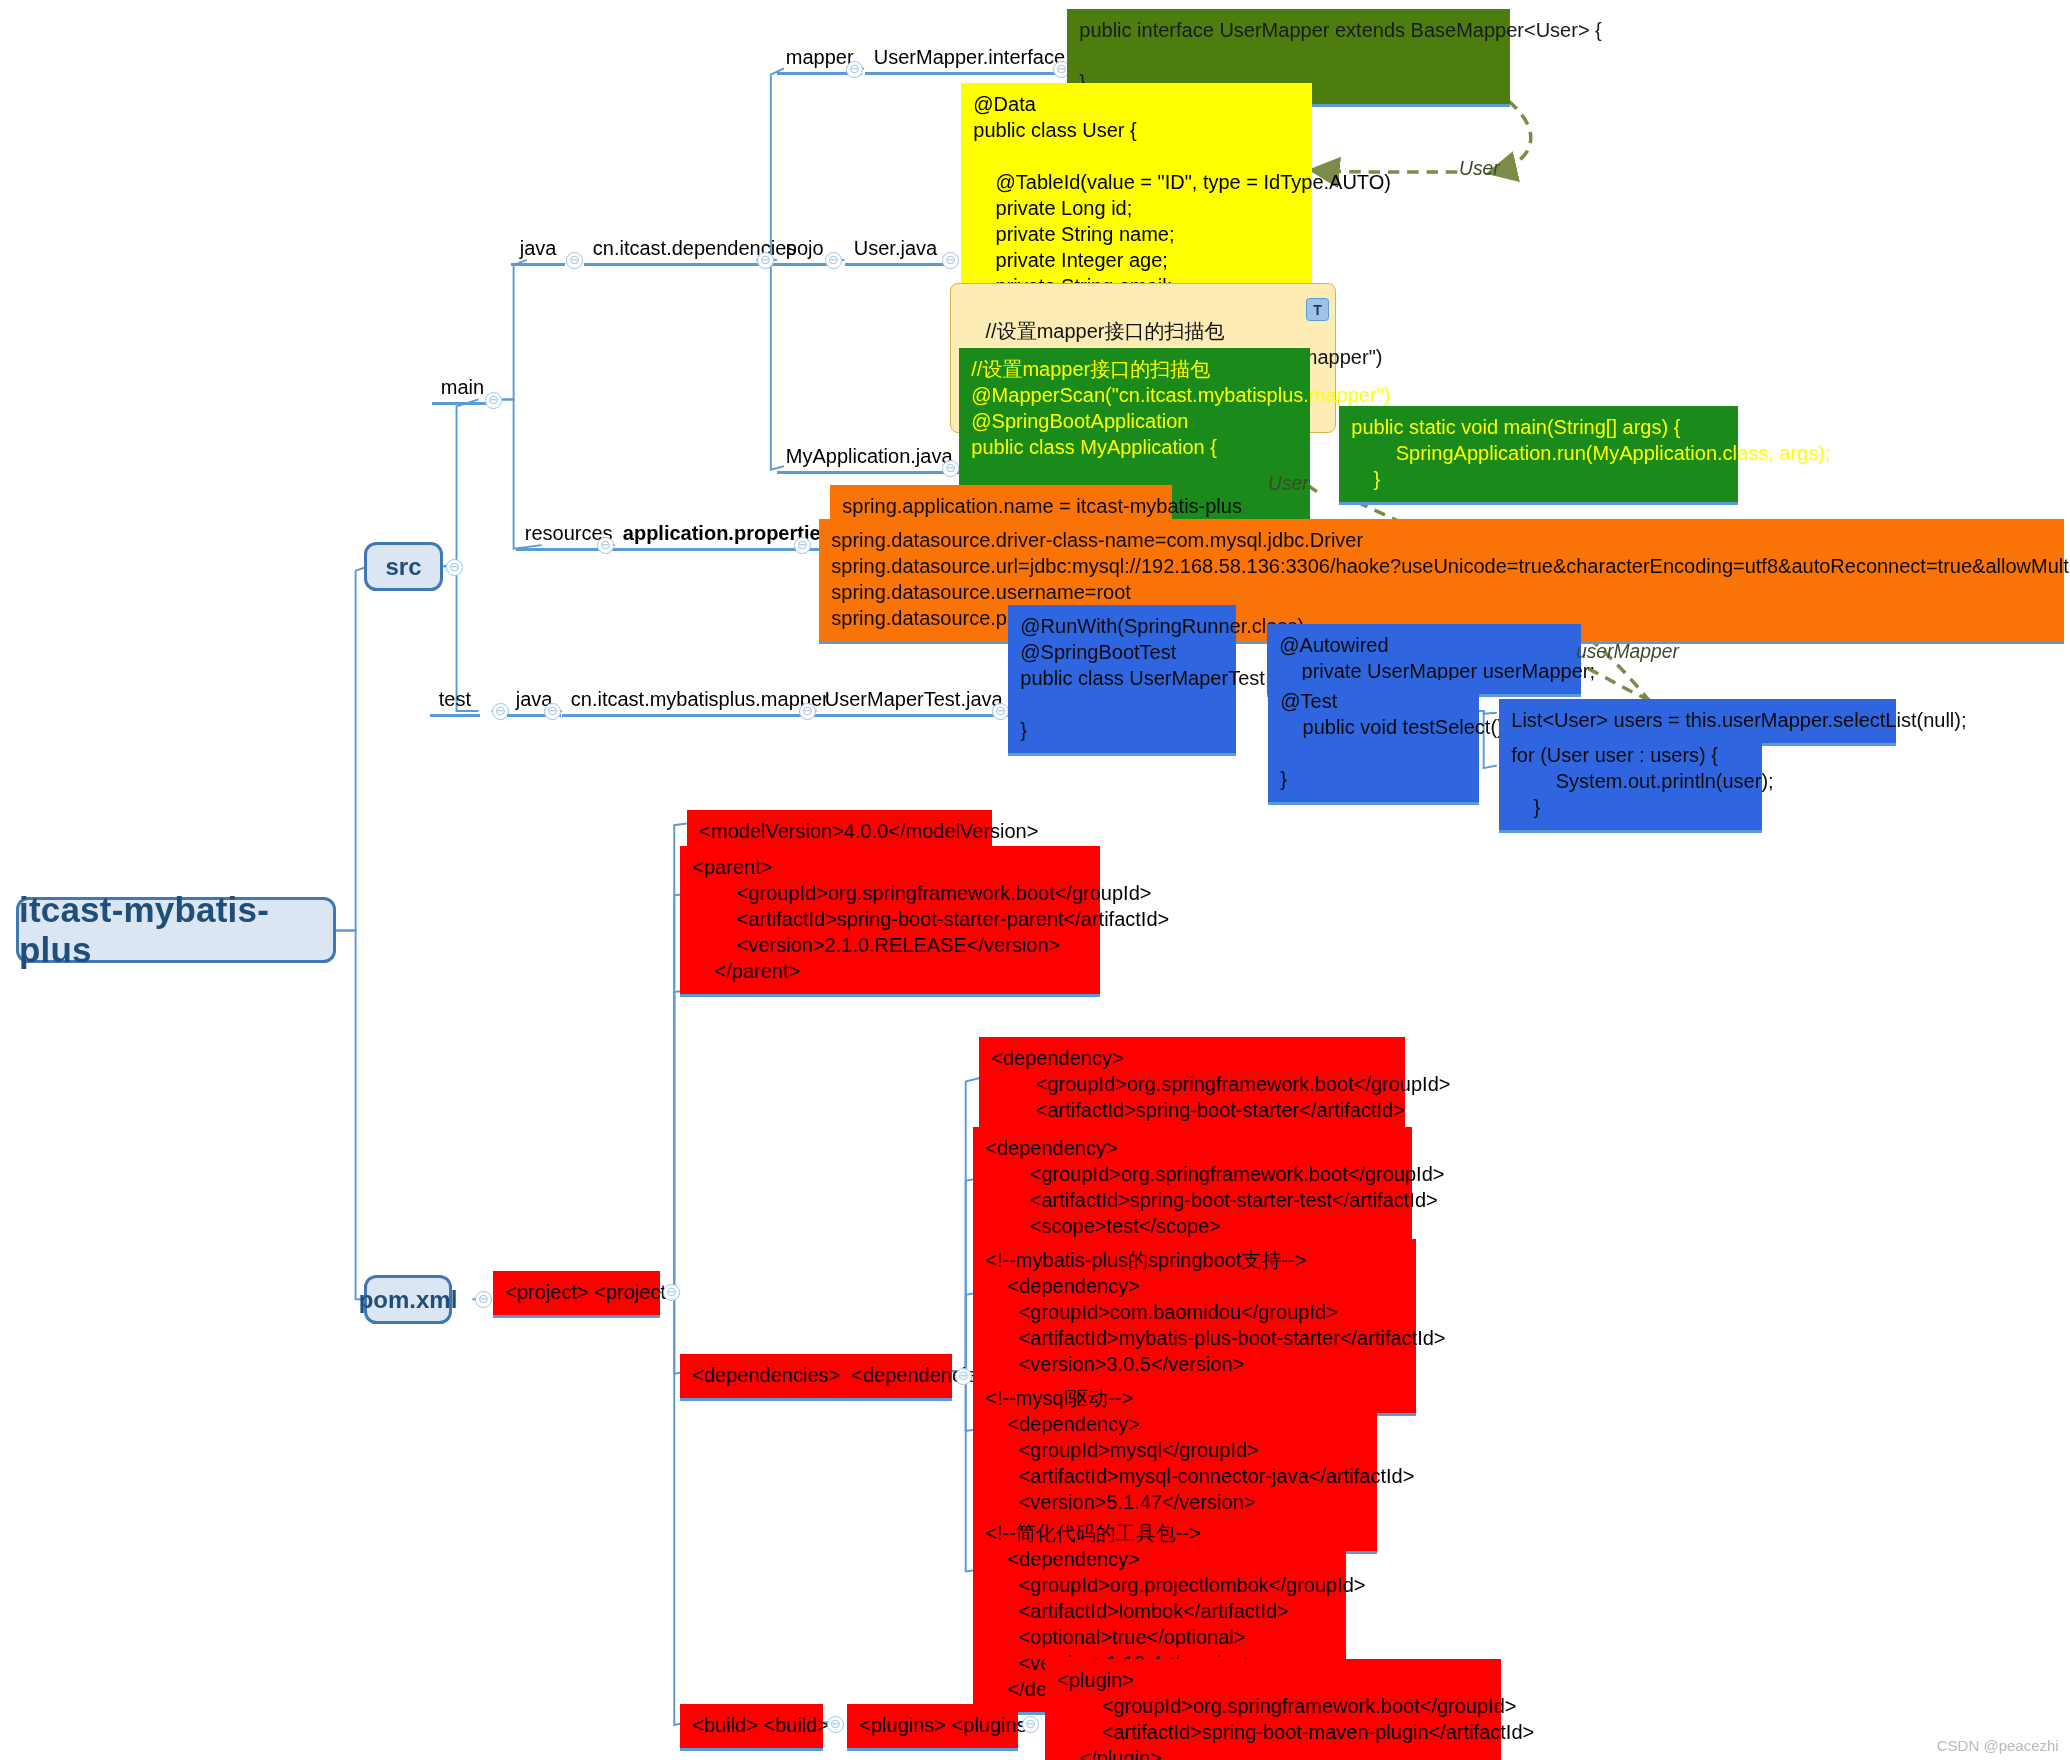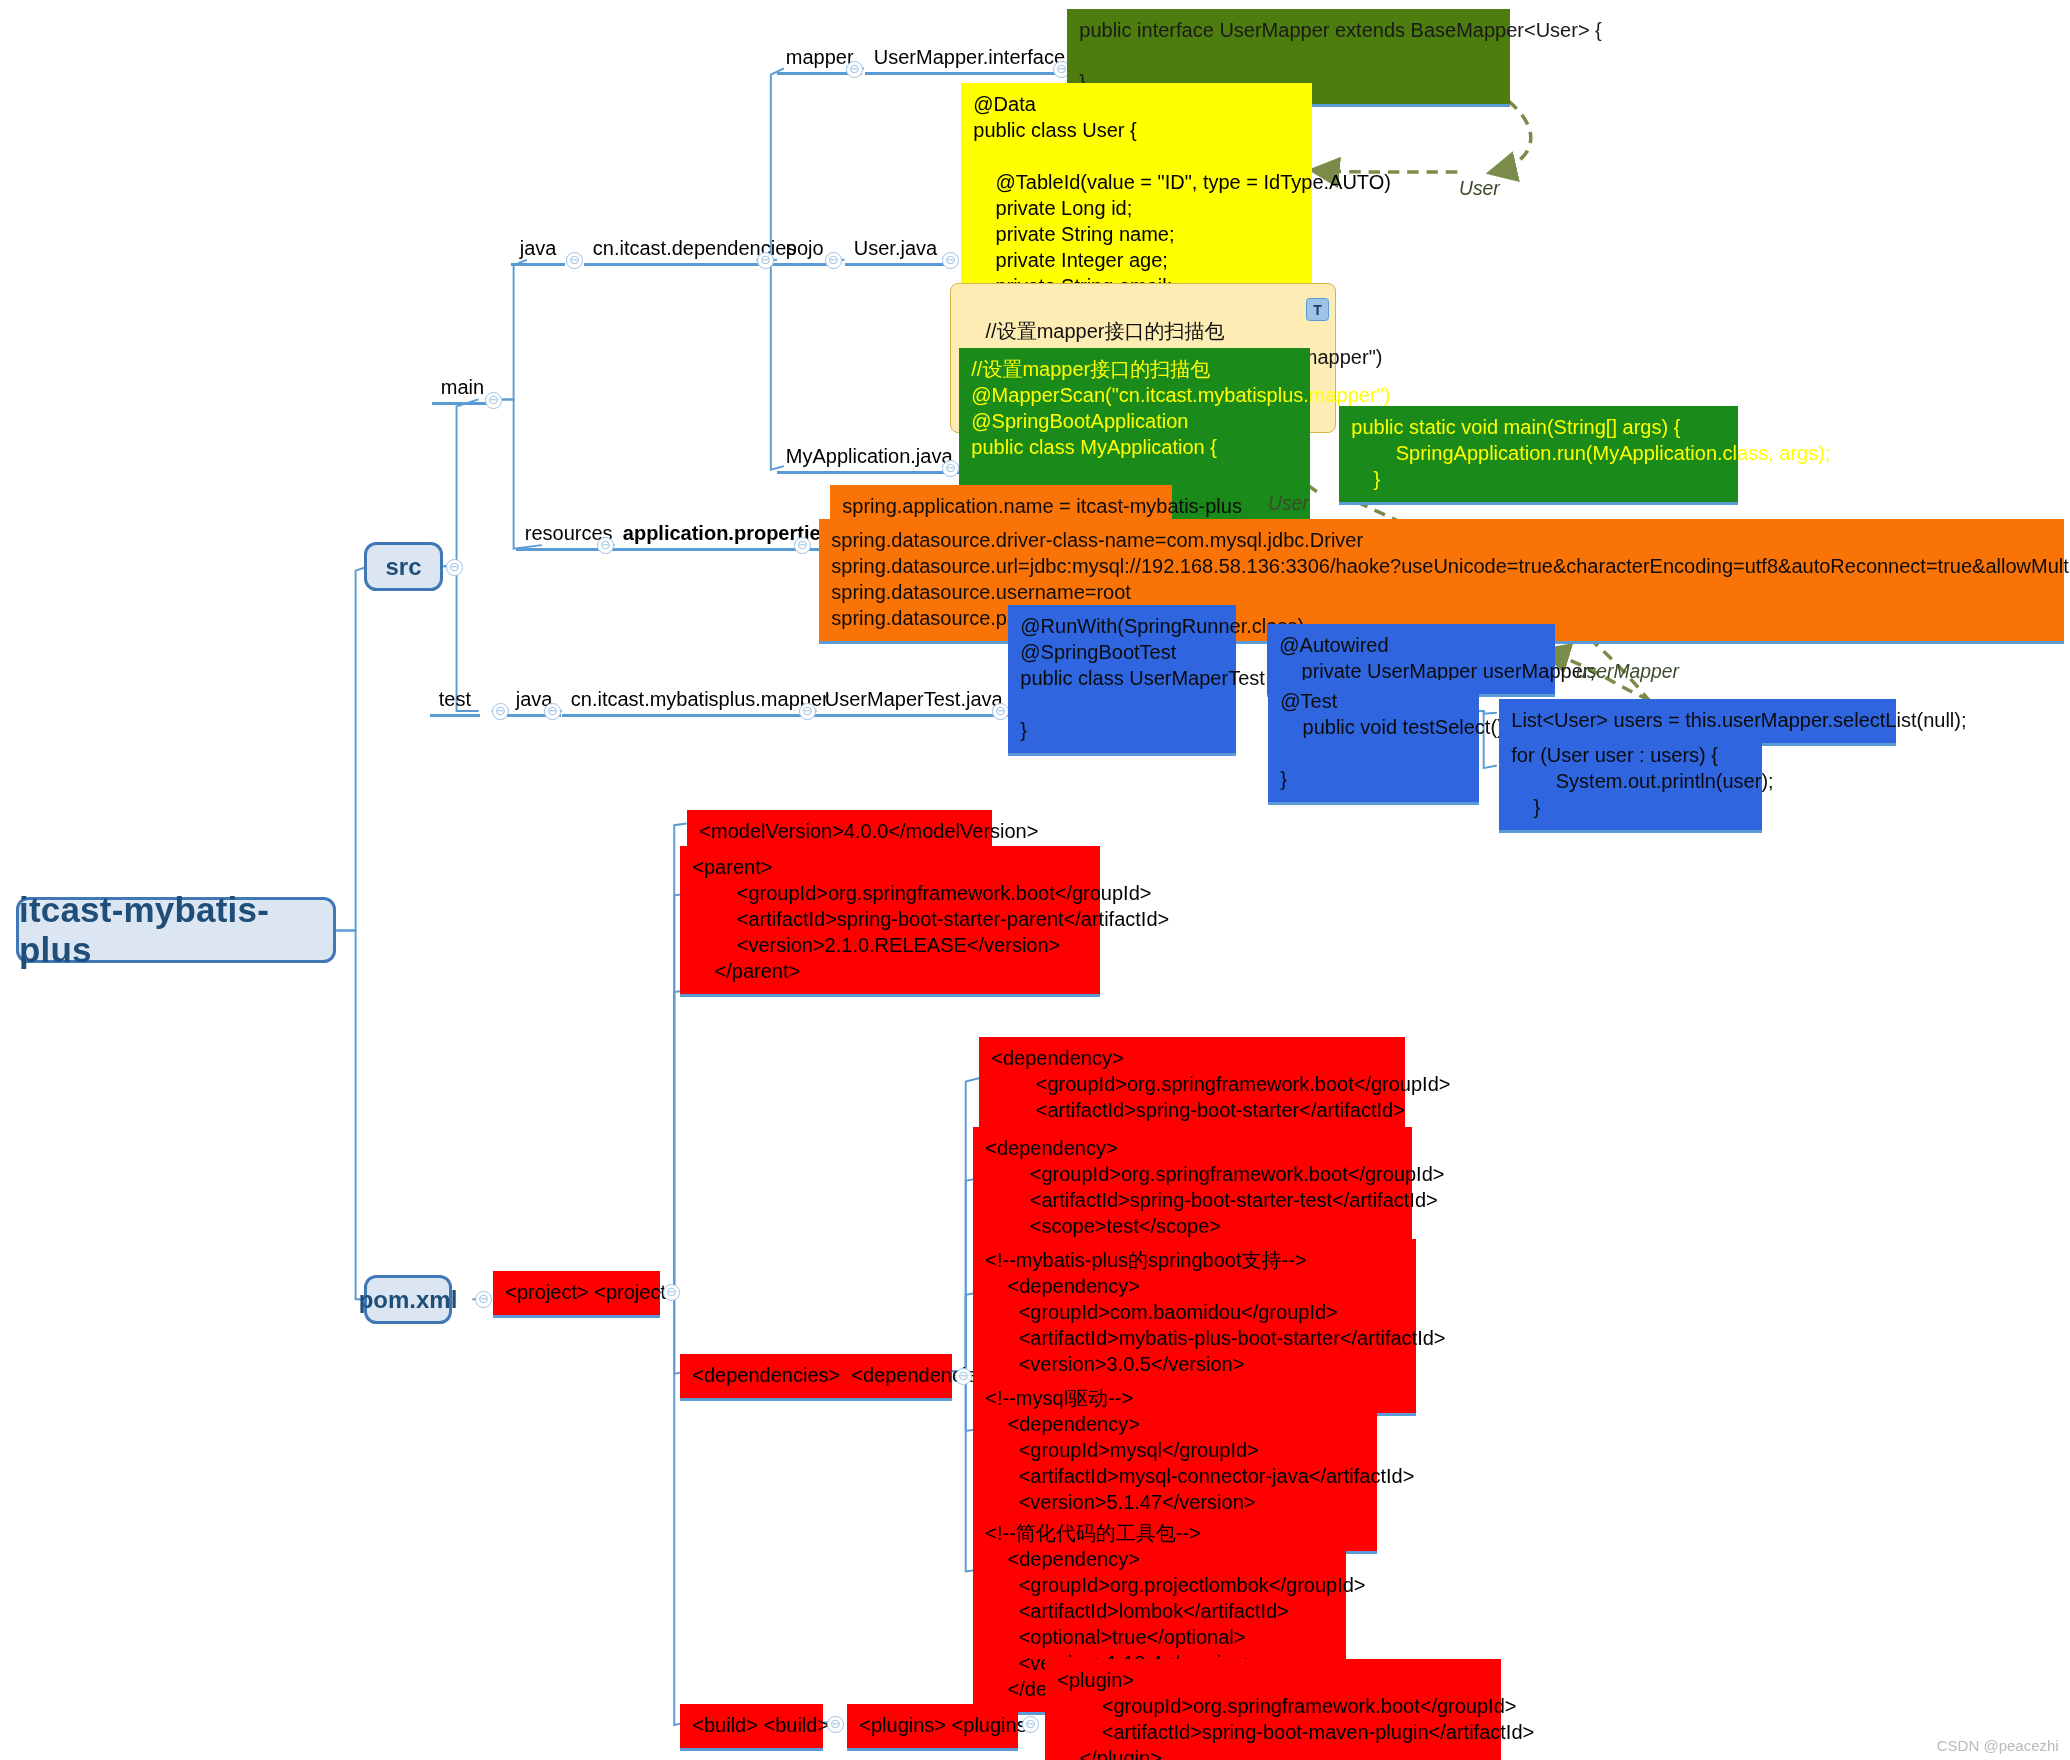--- a/index.html
+++ b/index.html
@@ -96,21 +96,20 @@
     display:flex;align-items:center;justify-content:center;
   }
 
   
   .edge-label {
     position:absolute;
     font-style:italic;
     font-size:19.3px;
     color:#3c4a2c;
     white-space:nowrap;
-    margin-top:20px;
   }
   .watermark {
     position:absolute;
     right:12.3px; bottom:7px;
     font-size:15px;
     color:#b9b9b9;
   }
 </style>
 </head>
 <body>
@@ -309,21 +308,21 @@
 spring.datasource.url=jdbc:mysql://192.168.58.136:3306/haoke?useUnicode=true&amp;characterEncoding=utf8&amp;autoReconnect=true&amp;allowMultiQueries=true&amp;useSSL=false
 spring.datasource.username=root
 spring.datasource.password=root</div>
 
   <div class="node box c-blue" style="left:1008px; top:605px; width:228px;">@RunWith(SpringRunner.class)
 @SpringBootTest
 public class UserMaperTest {
 
 }</div>
 
-  <div class="node box c-blue" style="left:1267px; top:624px; width:288px;">@Autowired
+  <div class="node box c-blue" style="left:1267px; top:624px; width:314px;">@Autowired
     private UserMapper userMapper;</div>
 
   <div class="node box c-blue" style="left:1268px; top:680px; width:211px;">@Test
     public void testSelect(){
 
 }</div>
 
   <div class="node box c-blue" style="left:1499px; top:699px; width:397px;">List&lt;User&gt; users = this.userMapper.selectList(null);</div>
 
   <div class="node box c-blue" style="left:1499px; top:734px; width:263px;">for (User user : users) {

